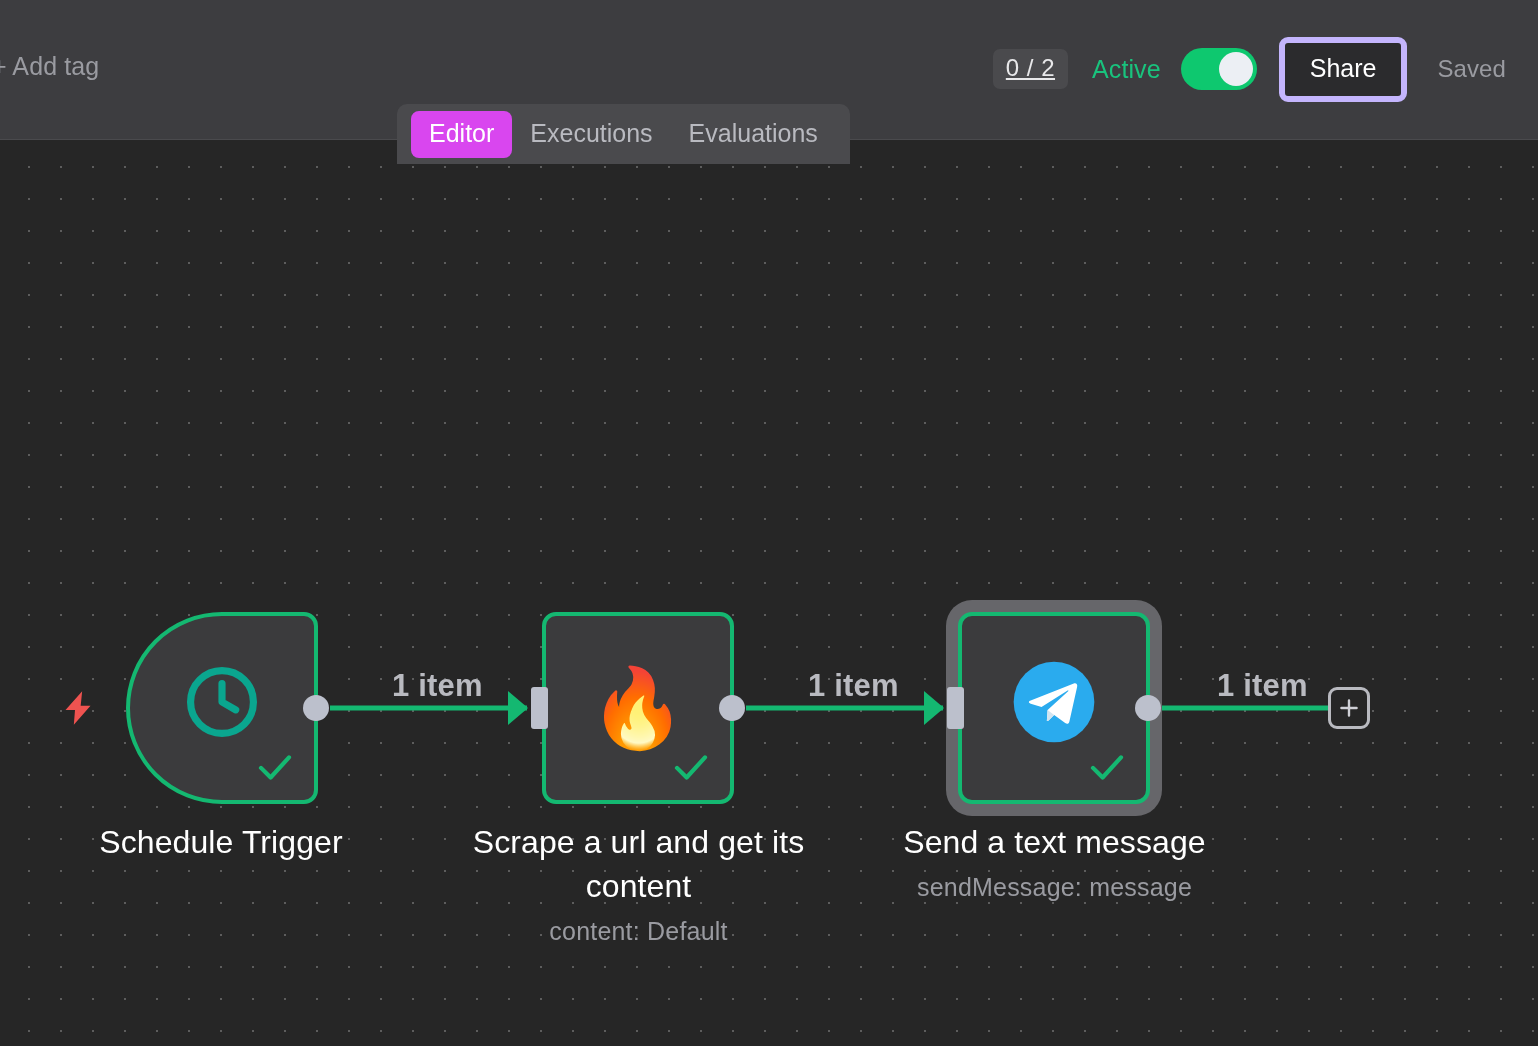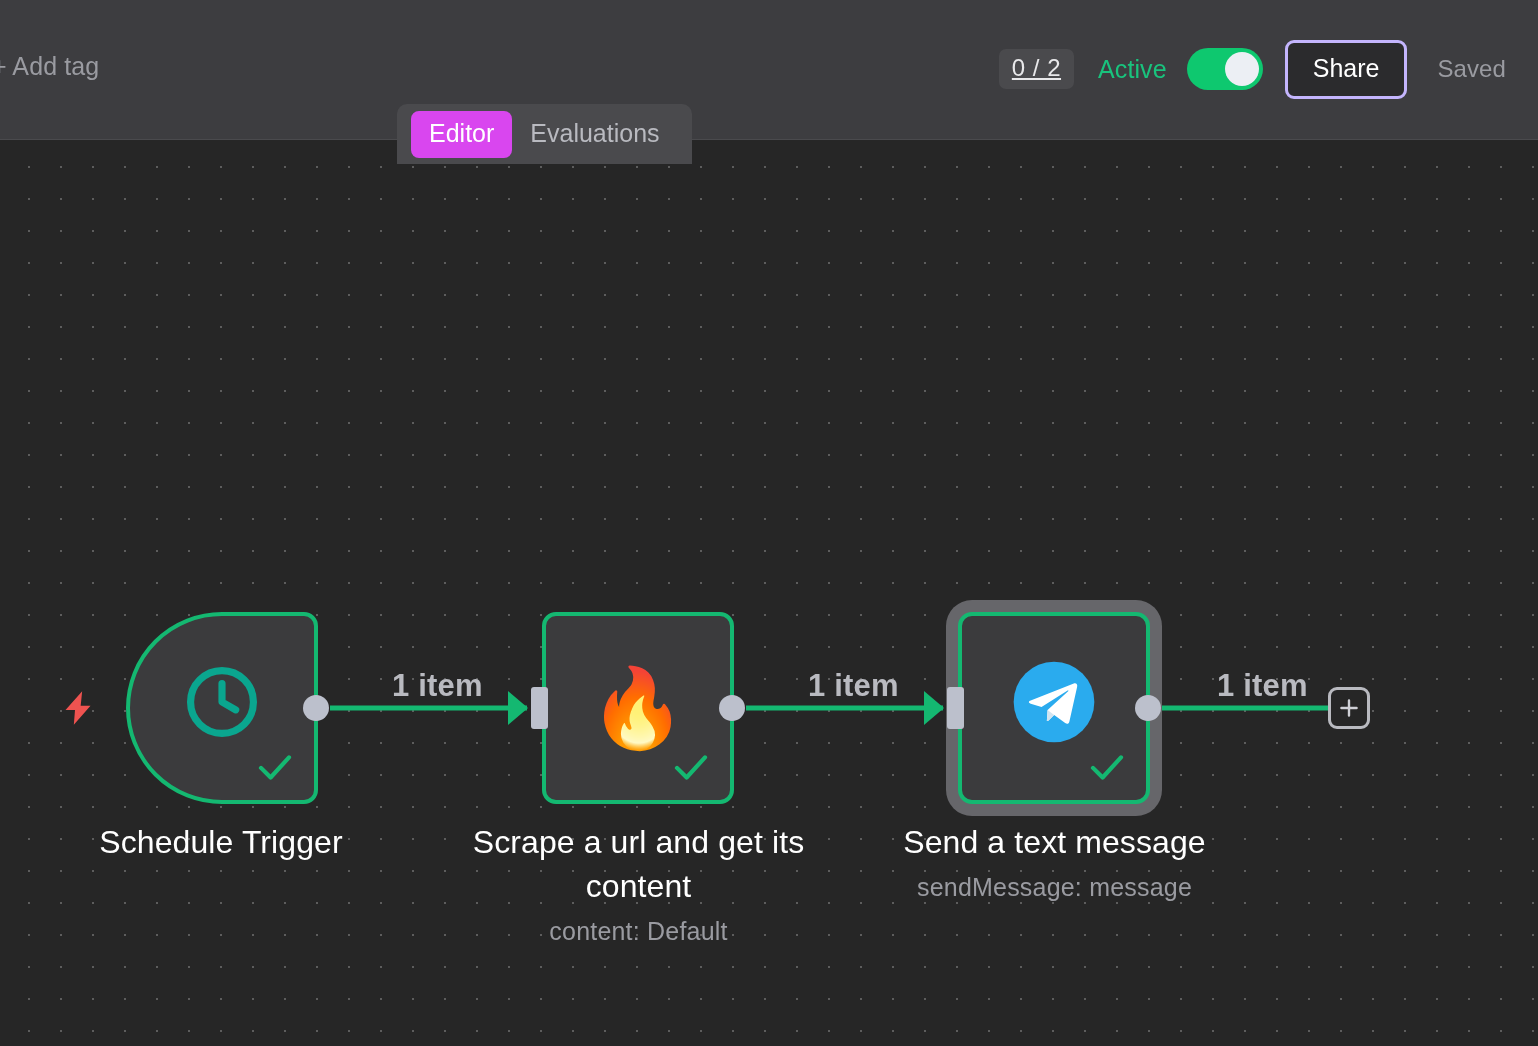--- a/index.html
+++ b/index.html
@@ -88,21 +88,21 @@
     right: 4px;
     width: 34px;
     height: 34px;
     border-radius: 50%;
     background: #eceff4;
   }
 
   .share-btn {
     margin-left: 22px;
     background: #2b2b2d;
-    border: 3px solid #c4b5fd;
+    border: 6px solid #c4b5fd;
     color: #ffffff;
     font-size: 25px;
     padding: 13px 25px 15px;
     border-radius: 9px;
     line-height: 1;
     cursor: pointer;
     font-family: "Liberation Sans", sans-serif;
   }
 
   .saved-label {
@@ -293,20 +293,21 @@
       </div>
 
       <button class="share-btn">Share</button>
 
       <div class="saved-label">Saved</div>
     </div>
   </div>
 
   <div class="tabs">
     <div class="tab active">Editor</div>
+    <div class="tab">Executions</div>
     <div class="tab">Evaluations</div>
   </div>
 
   <div class="canvas">
 
     <svg class="edges" viewBox="0 0 1538 906" width="1538" height="906">
       <line x1="330" y1="568" x2="527" y2="568" stroke="#14b871" stroke-width="5"></line>
       <line x1="746" y1="568" x2="943" y2="568" stroke="#14b871" stroke-width="5"></line>
       <line x1="1161" y1="568" x2="1333" y2="568" stroke="#14b871" stroke-width="5"></line>
     </svg>

